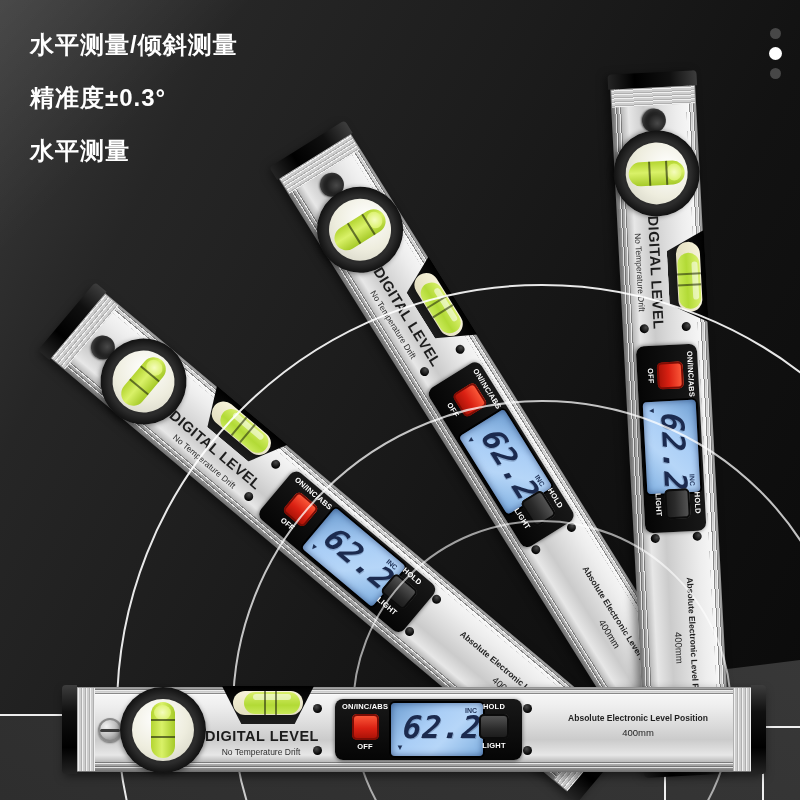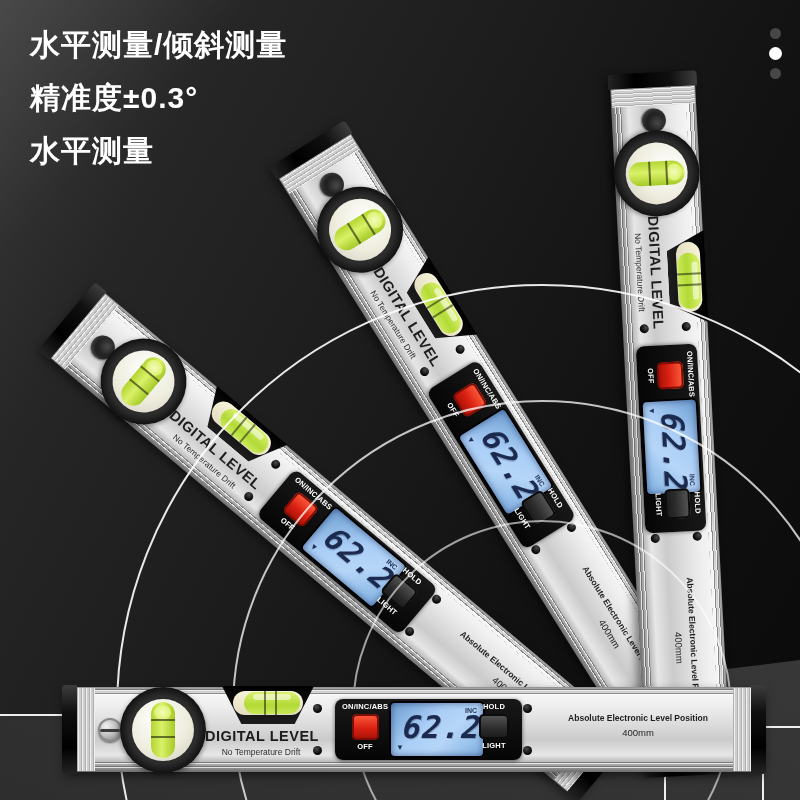--- a/index.html
+++ b/index.html
@@ -94,21 +94,21 @@
         font-weight:bold;font-style:italic;color:#1b2a4e;transform:skewX(-5deg);letter-spacing:1px;
         text-shadow:1px 1px 0 rgba(27,42,78,.25);white-space:nowrap;}
   .lcd-mode{position:absolute;right:6px;top:4px;font-size:7px;font-weight:bold;color:#1f3156;}
   .lcd-marker{position:absolute;left:5px;bottom:4px;font-size:8px;color:#1f3156;}
   .lfooter{position:absolute;left:497px;top:26px;width:154px;text-align:center;color:#1f1f1f;}
   .lf1{font-size:8.5px;font-weight:bold;white-space:nowrap;}
   .lf2{font-size:9.5px;margin-top:4px;}
   
   .copy{position:absolute;left:30px;top:18px;color:#fff;z-index:60;}
   .title{font-size:62px;font-weight:900;letter-spacing:4px;line-height:78px;white-space:nowrap;}
-  .sub{font-size:30px;font-weight:600;letter-spacing:1px;margin-top:0;line-height:53px;white-space:nowrap;}
+  .sub{font-size:24px;font-weight:600;letter-spacing:1px;margin-top:0;line-height:53px;white-space:nowrap;}
   
   .dots{position:absolute;left:768px;top:28px;width:14px;z-index:60;}
   .dot{width:11px;height:11px;border-radius:50%;margin:0 auto 8px auto;background:#474747;}
   .dot.active{width:13px;height:13px;background:#fff;}
   .zA{z-index:10;} .zB{z-index:11;} .zC{z-index:12;} .zCirc{z-index:20;} .zTop{z-index:30;}
 </style>
 </head>
 <body>
 
 <div id="stage">

